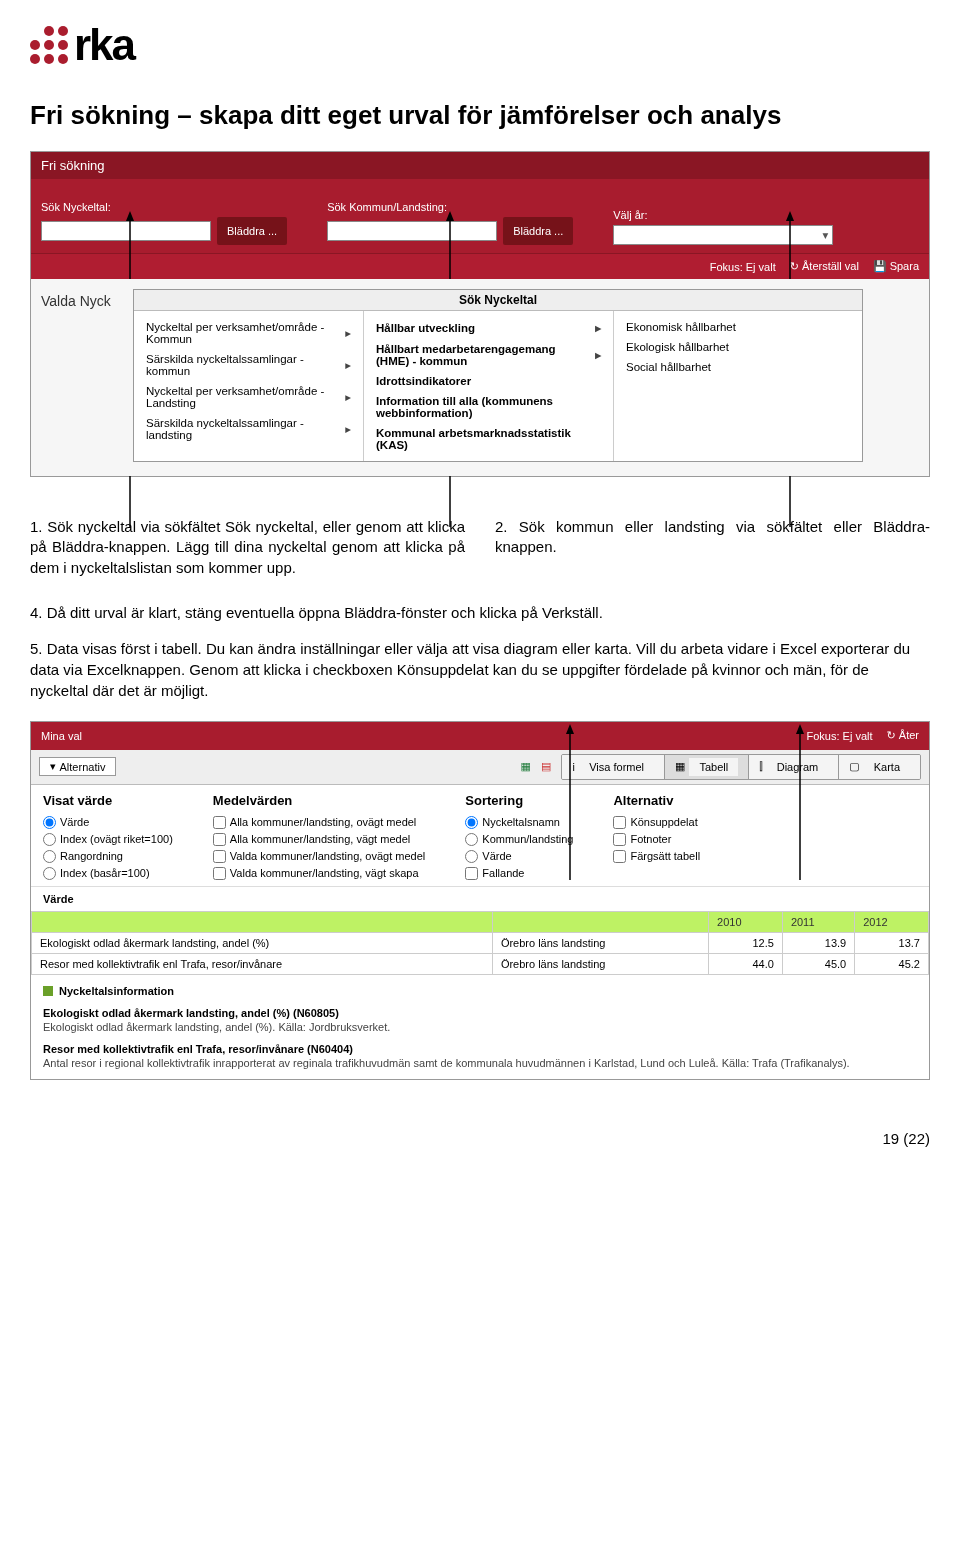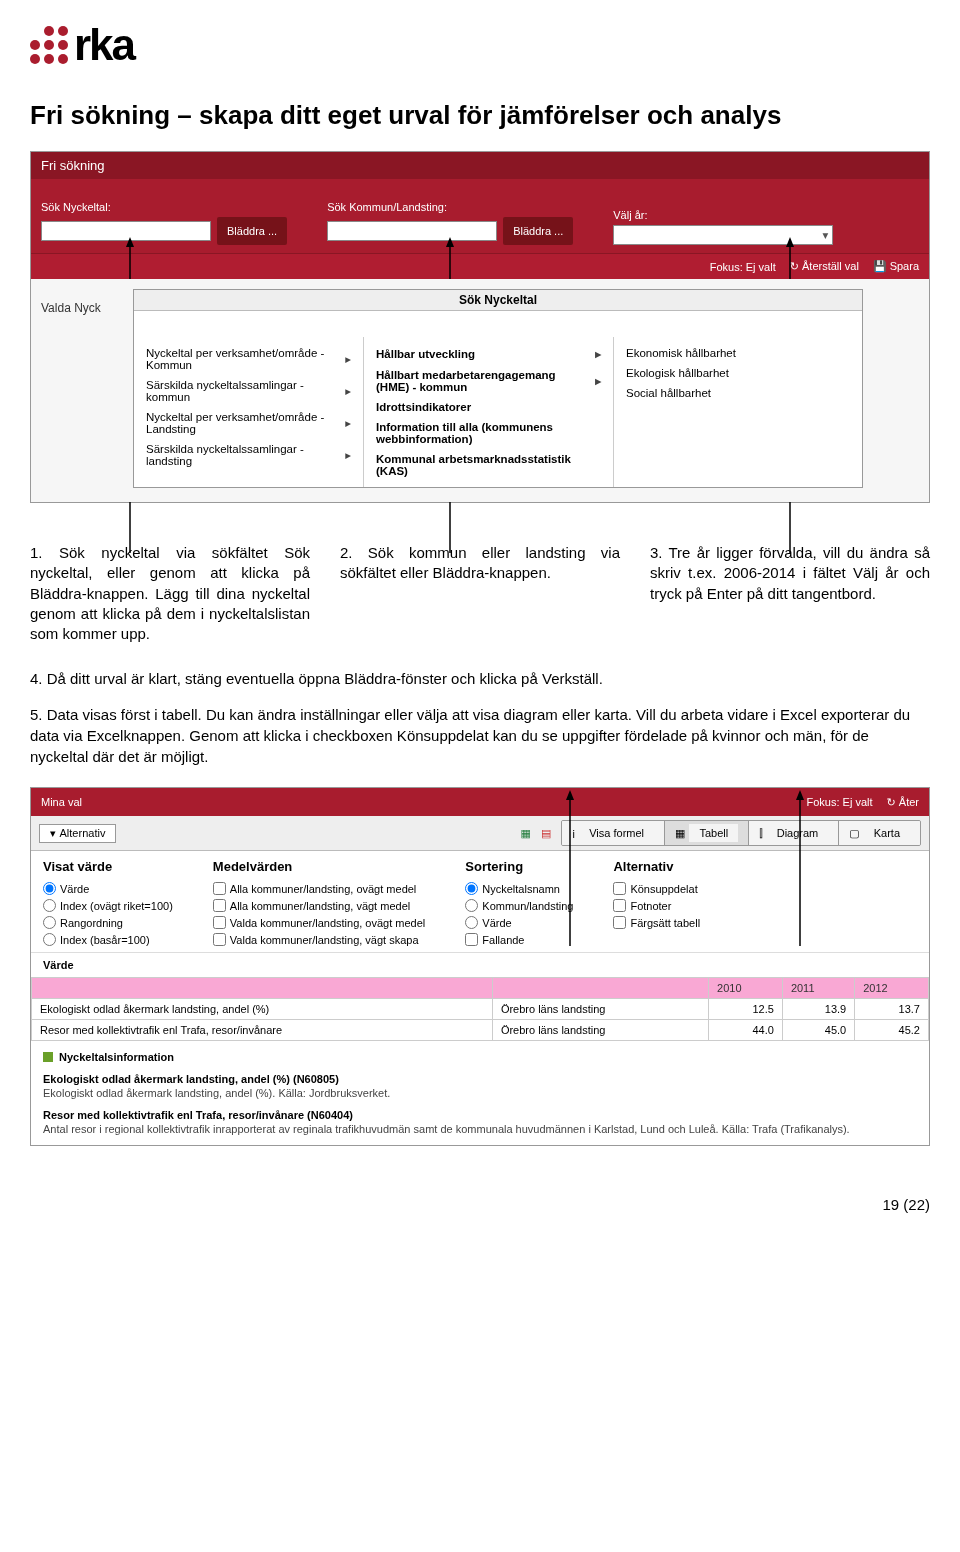--- a/index.html
+++ b/index.html
@@ -31,25 +31,25 @@
   .scr1 label { font-size: 11px; }
   .scr1 .row-inline { display:flex; gap:6px; align-items:center; }
   .scr1 input[type=text] { height: 20px; border:1px solid #888; width: 170px; font-size:11px; padding:2px 4px; }
   .scr1 .btn { background:#761219; color:#fff; font-size:11px; height:28px; padding:0 10px; border:none; border-radius:2px; cursor:pointer; }
   .scr1 .select { background:#fff; border:1px solid #888; height:20px; width:220px; display:flex; align-items:center; justify-content:flex-end; padding:0 4px; color:#555; }
   .scr1 .redbar-tools { background:#b01d31; color:#fff; height:26px; display:flex; justify-content:flex-end; align-items:center; gap:14px; padding:0 10px; font-size:11px; border-top:1px solid #8a1624;}
   .scr1 .body { background:#f6f6f6; padding:10px 12px 14px; position:relative; }
   .scr1 .panel { background:#fff; border:1px solid #999; width: 730px; margin-left:90px; }
   .scr1 .panel-title { text-align:center; font-weight:bold; font-size:12px; padding:3px 0; border-bottom:1px solid #bbb; background:#eee;}
   .scr1 .panel-cols { display:flex; }
-  .scr1 .panel-cols .pc { border-right:1px solid #ccc; padding:6px 10px;margin-top:26px; }
+  .scr1 .panel-cols .pc { border-right:1px solid #ccc; padding:6px 10px; }
   .scr1 .pc:last-child { border-right:none; }
   .scr1 .pc-item { padding:4px 2px; display:flex; justify-content:space-between; align-items:center; gap:8px; }
   .scr1 .chev { color:#444; }
-  .scr1 .side-label { position:absolute; left:10px; top:22px; font-size:12px; color:#333; }
+  .scr1 .side-label { position:absolute; left:10px; top:14px; font-size:14px; color:#333; }
 
   
   .cols3 { display:flex; gap: 30px; margin-top: 60px; font-size: 15px; line-height:1.35;}
   .cols3 > div { flex:1; text-align: justify; }
 
   .plist { font-size:15px; line-height:1.4; margin-top: 24px; }
 
   
   .scr2 { border:1px solid #999; font-size:11px; margin-top: 20px; }
   .scr2 .rbar { background:#a81c2e; color:#fff; height:28px; display:flex; align-items:center; justify-content:space-between; padding:0 10px; }
@@ -61,21 +61,21 @@
   .scr2 .seg span { padding:3px 10px; background:#f4f4f4; border-right:1px solid #999; display:flex; align-items:center; gap:4px;}
   .scr2 .seg span.on { background:#ddd; }
   .scr2 .seg span:last-child{ border-right:none; }
   .scr2 .opts { display:flex; gap:40px; padding:8px 12px 4px; background:#fff;}
   .scr2 .optcol h4 { margin:0 0 6px; font-size:13px; font-weight:bold; }
   .scr2 .optrow { display:flex; align-items:center; gap:4px; padding:2px 0;}
   .scr2 input[type=radio], .scr2 input[type=checkbox]{ margin:0; }
   .scr2 .subhead { padding:6px 12px; font-weight:bold; background:#fff; border-top:1px solid #ddd;}
   .scr2 table { border-collapse:collapse; width:100%; font-size:11px;}
   .scr2 table th, .scr2 table td { border:1px solid #ccc; padding:4px 8px; text-align:left;}
-  .scr2 table th { background:#f9a8d4; font-weight:normal; color:#333;}
+  .scr2 table th { background:#bef264; font-weight:normal; color:#333;}
   .scr2 table td.num { text-align:right; }
 
   .info { font-size:11px; padding:10px 12px; background:#fff; }
   .info .sq { display:inline-block; width:10px; height:10px; background:#6aa029; margin-right:6px; position:relative; top:1px;}
   .info h5 { margin:10px 0 2px; font-size:11px; font-weight:bold;}
   .info p { margin:0; color:#444; }
 
   .pagenum { text-align:right; margin-top:40px; font-size:15px;}
   .arrow-up { stroke:#000; stroke-width:1.5; fill:none; }
   .arrow-head { fill:#000; }
@@ -199,21 +199,20 @@
     <polygon points="96,14 100,4 104,14" class="arrow-head"></polygon>
   <line x1="420" y1="320" x2="420" y2="10" class="arrow-up"></line>
     <polygon points="416,14 420,4 424,14" class="arrow-head"></polygon>
   <line x1="760" y1="320" x2="760" y2="10" class="arrow-up"></line>
     <polygon points="756,14 760,4 764,14" class="arrow-head"></polygon>
 </svg>
 
 <div class="cols3" style="margin-top:-20px;">
   <div>1. Sök nyckeltal via sökfältet Sök nyckeltal, eller genom att klicka på Bläddra-knappen. Lägg till dina nyckeltal genom att klicka på dem i nyckeltalslistan som kommer upp.</div>
   <div>2. Sök kommun eller landsting via sökfältet eller Bläddra-knappen.</div>
-  <div>3. Tre år ligger förvalda, vill du ändra så skriv t.ex. 2006-2014 i fältet Välj år och tryck på Enter på ditt tangentbord.</div>
 </div>
 
 <div class="plist">
   <p>4. Då ditt urval är klart, stäng eventuella öppna Bläddra-fönster och klicka på Verkställ.</p>
   <p>5. Data visas först i tabell. Du kan ändra inställningar eller välja att visa diagram eller karta. Vill du arbeta vidare i Excel exporterar du data via Excelknappen. Genom att klicka i checkboxen Könsuppdelat kan du se uppgifter fördelade på kvinnor och män, för de nyckeltal där det är möjligt.</p>
 </div>
 
 <div class="scr2">
   <div class="rbar">
     <span>Mina val</span>

